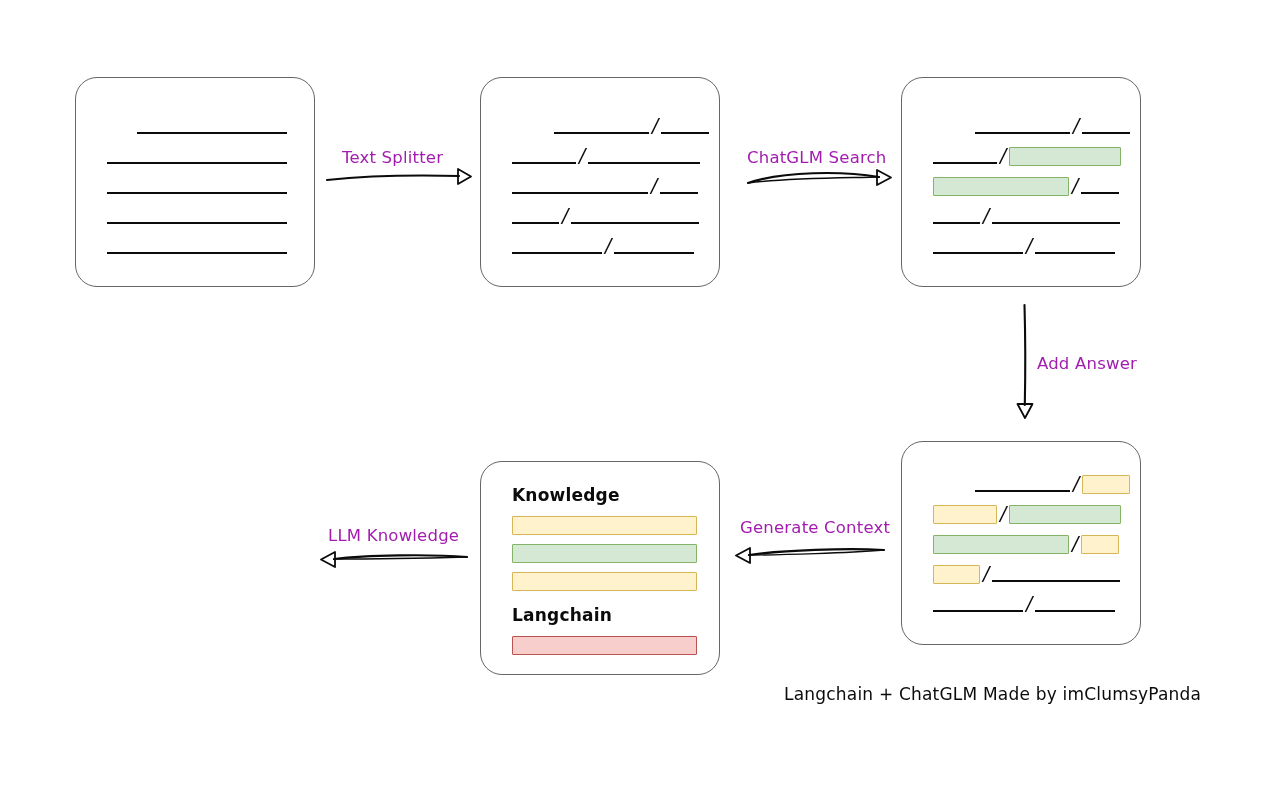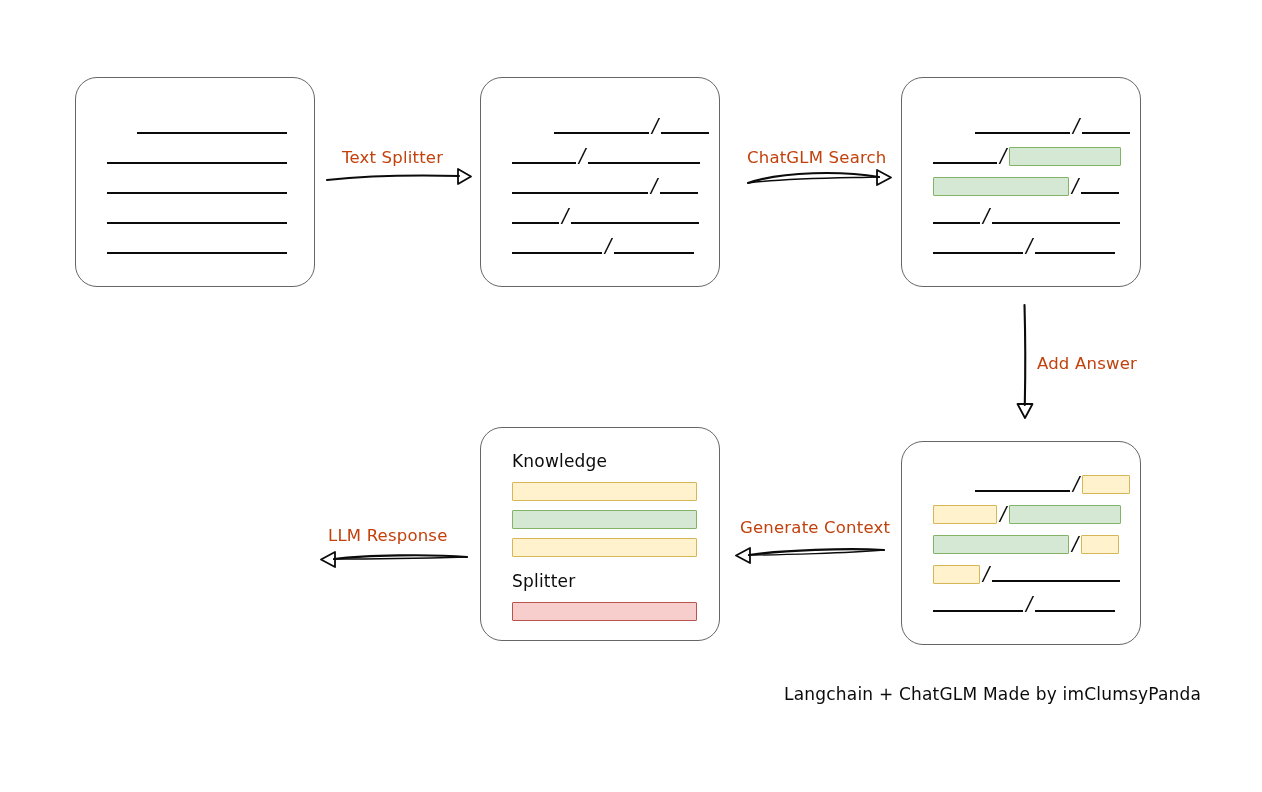--- a/index.html
+++ b/index.html
@@ -84,21 +84,21 @@
   }
 
   
   .arrow {
     position: absolute;
   }
   .arrow-label {
     position: absolute;
     font-family: "DejaVu Sans", sans-serif;
     font-size: 16.5px;
-    color: #c2410c;
+    color: #a21caf;
     white-space: nowrap;
     letter-spacing: .2px;
   }
 
   
   .credit {
     position: absolute;
     font-family: "DejaVu Sans", sans-serif;
     font-size: 17px;
     color: #0b0b0b;
@@ -207,41 +207,41 @@
       </div>
   </div>
 
   <div class="arrow-label" style="left:1037px; top:354px;">Add Answer</div>
   <svg class="arrow" style="left:1010px; top:303px;" width="30" height="118" viewBox="0 0 30 118">
     <path d="M14.5,2 C15.6,40 15.4,72 14.8,102" stroke="#0b0b0b" stroke-width="2.1" fill="none" stroke-linecap="round"></path>
     <path d="M7.5,101 L15,115 L22.5,101 Z" stroke="#0b0b0b" stroke-width="1.8" fill="none" stroke-linejoin="round"></path>
   </svg>
 
 
-  <div class="arrow-label" style="left:328px; top:526px;">LLM Response</div>
+  <div class="arrow-label" style="left:328px; top:526px;">LLM Knowledge</div>
   <svg class="arrow" style="left:318px; top:546px;" width="152" height="26" viewBox="0 0 152 26">
     <path d="M149,11 C112,8 48,9 16,13" stroke="#0b0b0b" stroke-width="2.2" fill="none" stroke-linecap="round"></path>
     <path d="M149,11 C112,12 48,13 16,13" stroke="#0b0b0b" stroke-width="1.4" fill="none" stroke-linecap="round"></path>
     <path d="M17,6 L3,13.5 L17,21 Z" stroke="#0b0b0b" stroke-width="1.8" fill="none" stroke-linejoin="round"></path>
   </svg>
 
-  <div class="doc-box" style="left:480px; top:427px; width:240px; height:214px;">
+  <div class="doc-box" style="left:480px; top:461px; width:240px; height:214px;font-weight:bold;">
     <span class="box-label" style="left:31px; top:23px;">Knowledge</span>
     <div class="rows">
         <div class="row" style="top: 53px; left: 31px;">
           <span class="chip yellow" style="width: 185px; flex: 0 0 auto;"></span>
         </div>
         <div class="row" style="top: 81px; left: 31px;">
           <span class="chip green" style="width: 185px; flex: 0 0 auto;"></span>
         </div>
         <div class="row" style="top: 109px; left: 31px;">
           <span class="chip yellow" style="width: 185px; flex: 0 0 auto;"></span>
         </div>
       </div>
-    <span class="box-label" style="left:31px; top:143px;">Splitter</span>
+    <span class="box-label" style="left:31px; top:143px;">Langchain</span>
     <div class="rows">
         <div class="row" style="top: 173px; left: 31px;">
           <span class="chip red" style="width: 185px; flex: 0 0 auto;"></span>
         </div>
       </div>
   </div>
 
   <div class="arrow-label" style="left:740px; top:518px;">Generate Context</div>
   <svg class="arrow" style="left:735px; top:540px;" width="152" height="26" viewBox="0 0 152 26">
     <path d="M149,10 C112,8 48,10 14,15" stroke="#0b0b0b" stroke-width="2.2" fill="none" stroke-linecap="round"></path>

